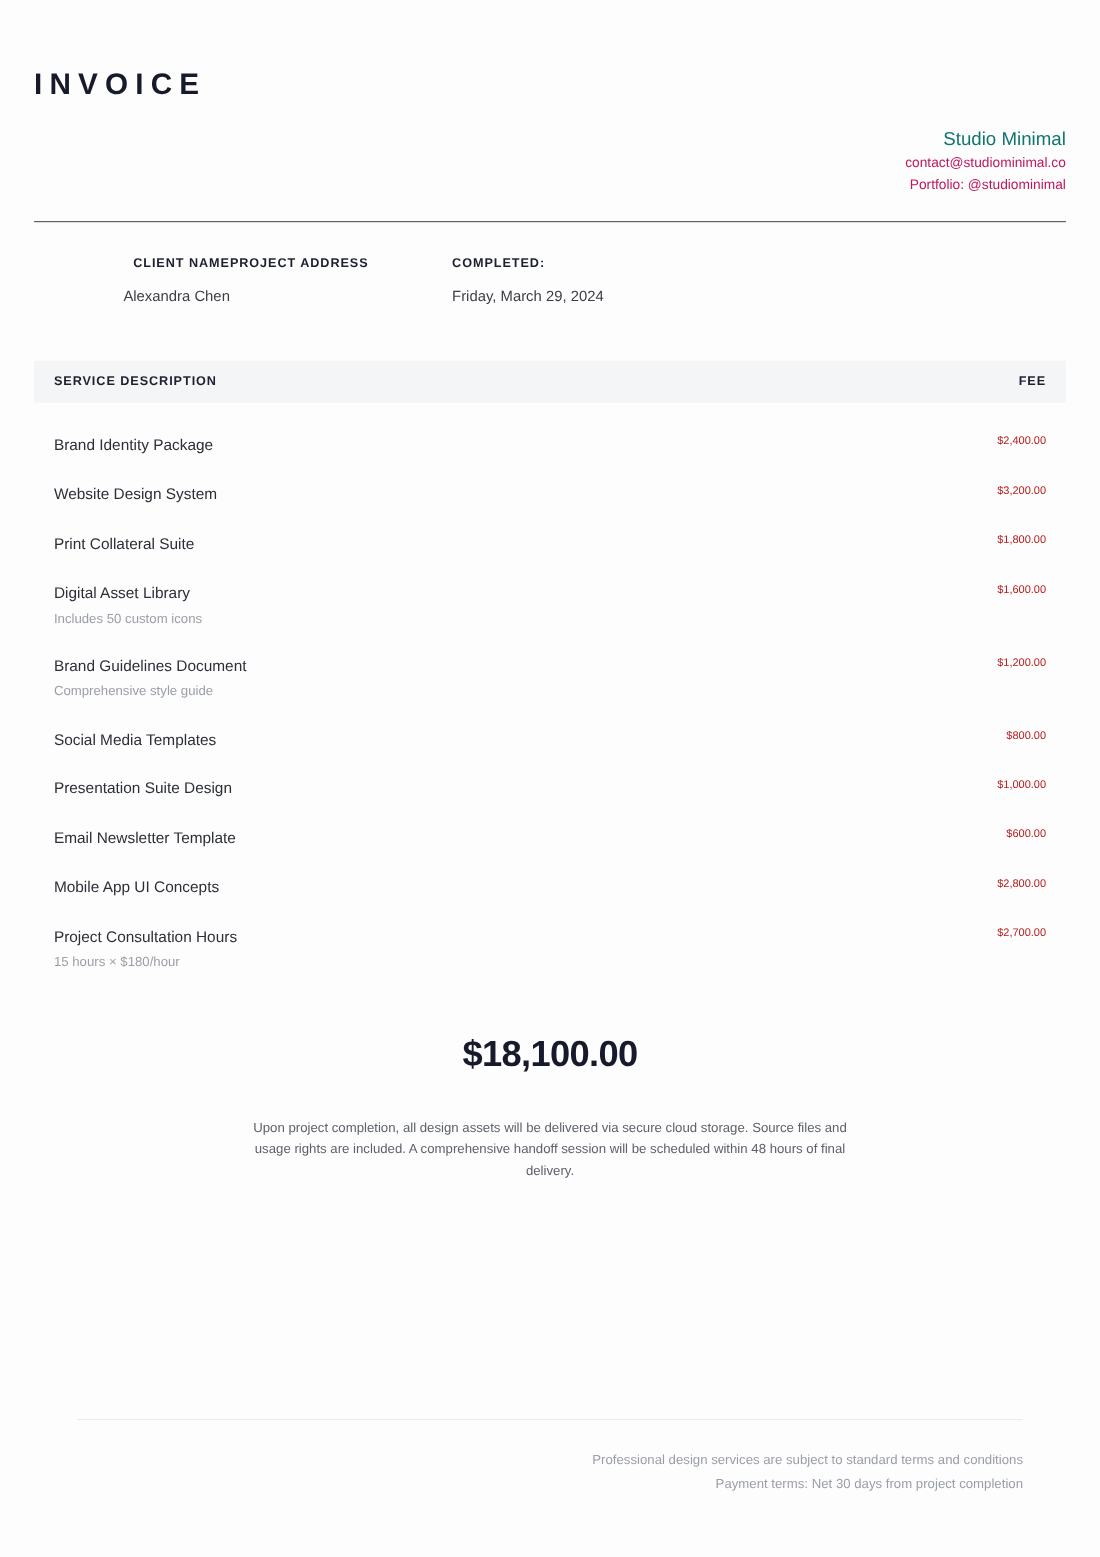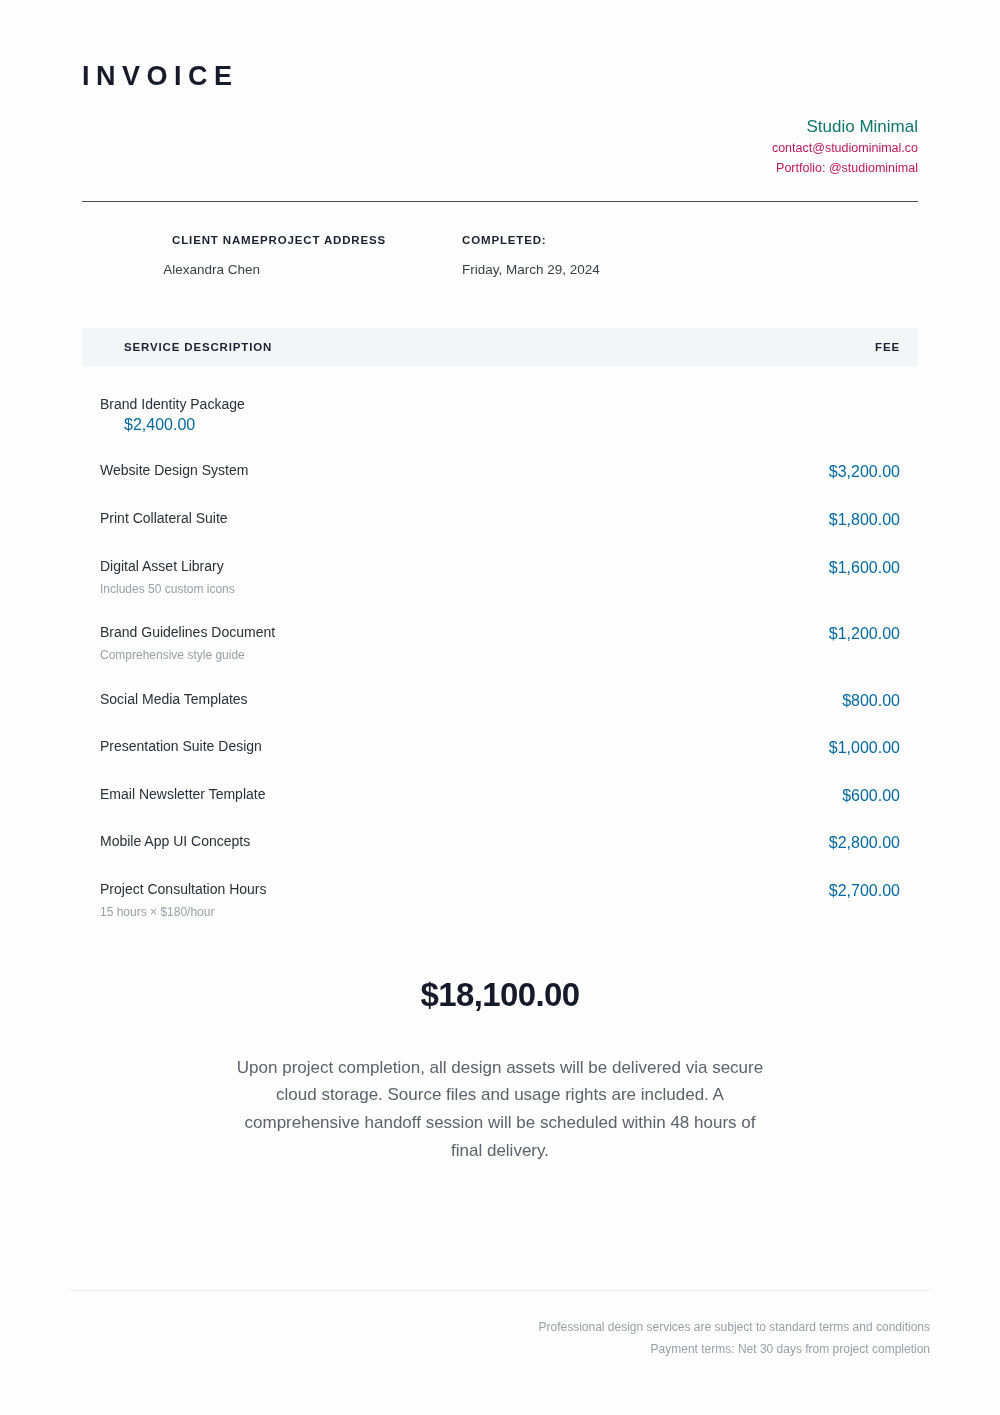--- a/index.html
+++ b/index.html
@@ -14,21 +14,21 @@
     font-family: "Liberation Sans", sans-serif;
     color: #32343a;
     -webkit-font-smoothing: antialiased;
   }
 
   .page {
     position: relative;
     width: 1000px;
     height: 1415px;
     background: #fdfdfd;
-    padding: 0 82px;
+    padding: 0 31px;
   }
 
   
   .masthead {
     padding-top: 62px;
   }
 
   .invoice-title {
     font-size: 27px;
     font-weight: bold;
@@ -101,52 +101,51 @@
     height: 38px;
     padding: 0 18px;
   }
 
   .th {
     font-size: 11.5px;
     font-weight: bold;
     letter-spacing: 0.85px;
     color: #1d2030;
     text-transform: uppercase;
-    margin-left: 24px;
   }
 
   .items {
     padding: 0 18px;
   }
 
   .item-row {
     display: flex;
     align-items: flex-start;
     justify-content: space-between;
     padding-top: 26px;
   }
 
-  .item-row.first { padding-top: 29px; flex-direction: column; }
+  .item-row.first { padding-top: 29px; }
 
   .item-name {
     font-size: 14px;
     color: #2c2f37;
     line-height: 1.35;
   }
 
   .item-note {
     margin-top: 6px;
     font-size: 12px;
     color: #9a9ea6;
     line-height: 1.3;
   }
 
   .item-fee {
-    font-size: 16px;
-    color: #0369a1;
+    font-size: 10px;
+    color: #b91c1c;
     line-height: 1.35;
     white-space: nowrap;
     padding-left: 24px;
   }
 
   
   .total-block {
     margin-top: 57px;
     text-align: center;
   }
@@ -165,21 +164,21 @@
     color: #161a2b;
     letter-spacing: -0.6px;
     line-height: 1.1;
   }
 
   
   .note {
     margin: 40px auto 0;
     width: 540px;
     text-align: center;
-    font-size: 17px;
+    font-size: 12px;
     color: #5d6169;
     line-height: 1.63;
   }
 
   
   .footer {
     position: absolute;
     left: 70px;
     right: 70px;
     bottom: 55px;

